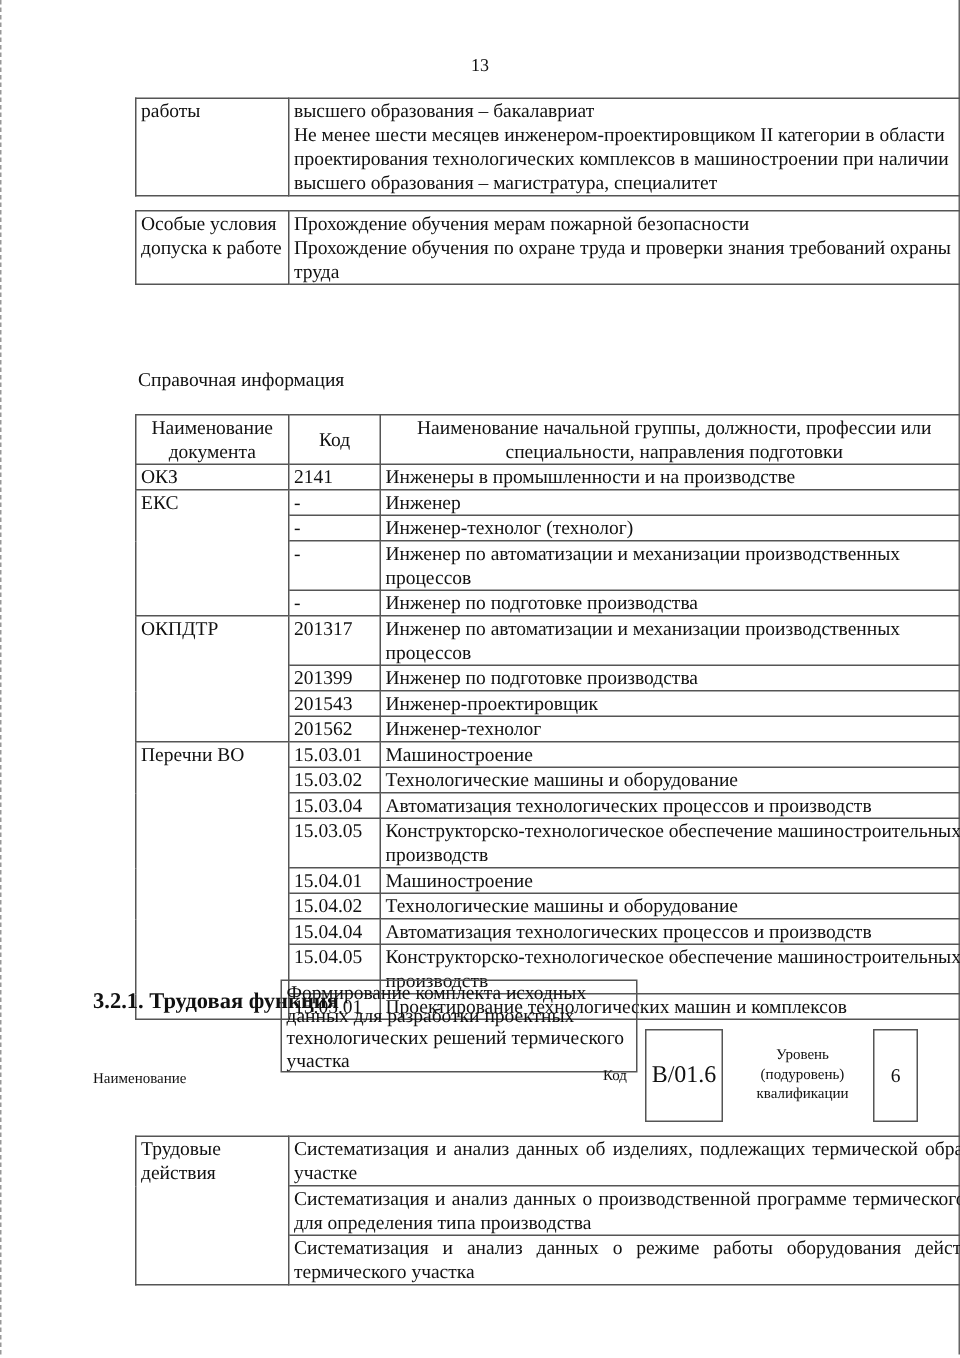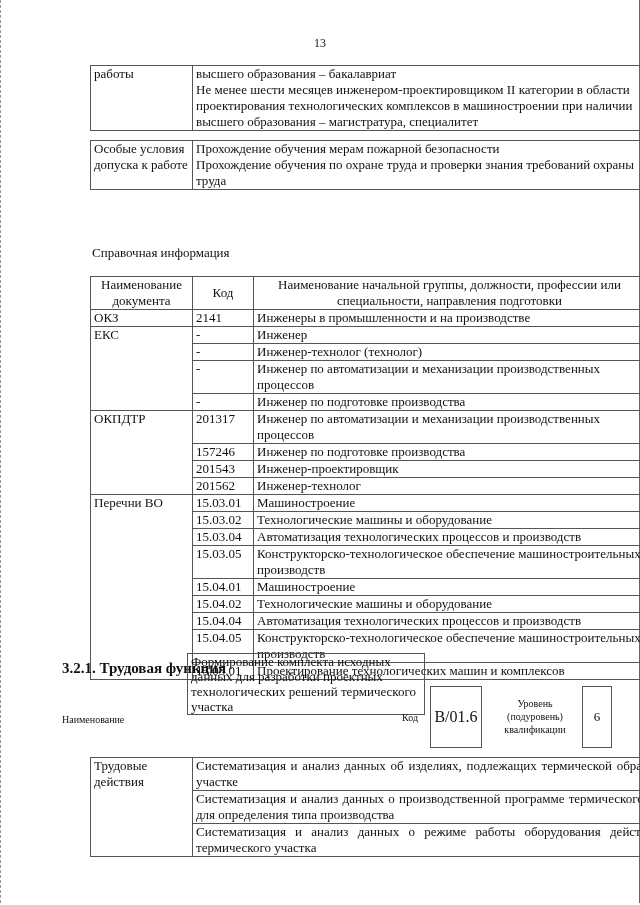--- a/index.html
+++ b/index.html
@@ -91,21 +91,21 @@
       <tr>
         <td class="c2">-</td>
         <td>Инженер по подготовке производства</td>
       </tr>
       <tr>
         <td class="c1" rowspan="4">ОКПДТР</td>
         <td class="c2">201317</td>
         <td>Инженер по автоматизации и механизации производственных процессов</td>
       </tr>
       <tr>
-        <td class="c2">157246</td>
+        <td class="c2">201399</td>
         <td>Инженер по подготовке производства</td>
       </tr>
       <tr>
         <td class="c2">201543</td>
         <td>Инженер-проектировщик</td>
       </tr>
       <tr>
         <td class="c2">201562</td>
         <td>Инженер-технолог</td>
       </tr>

